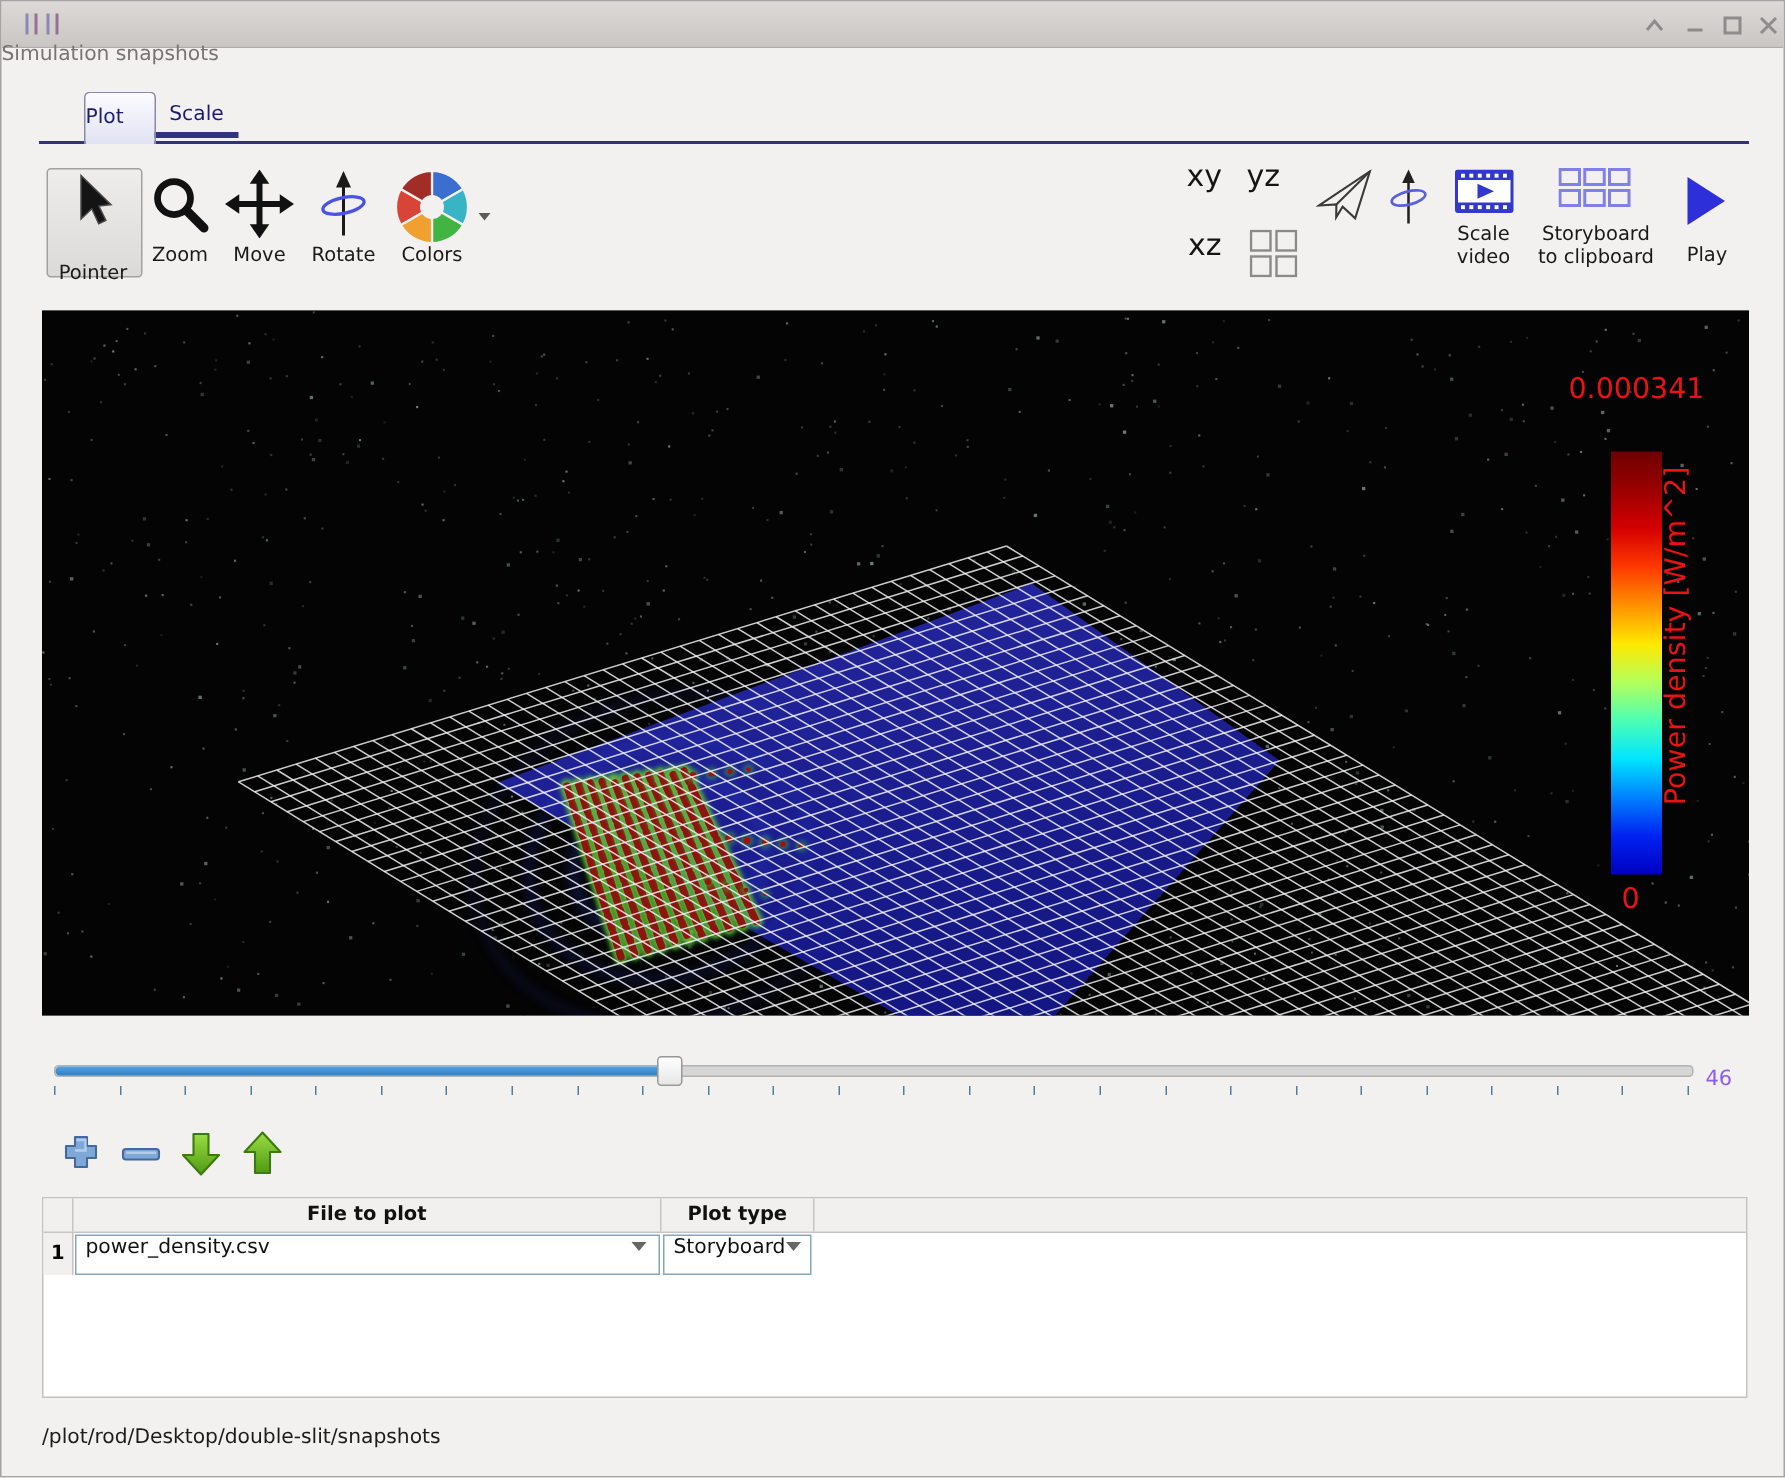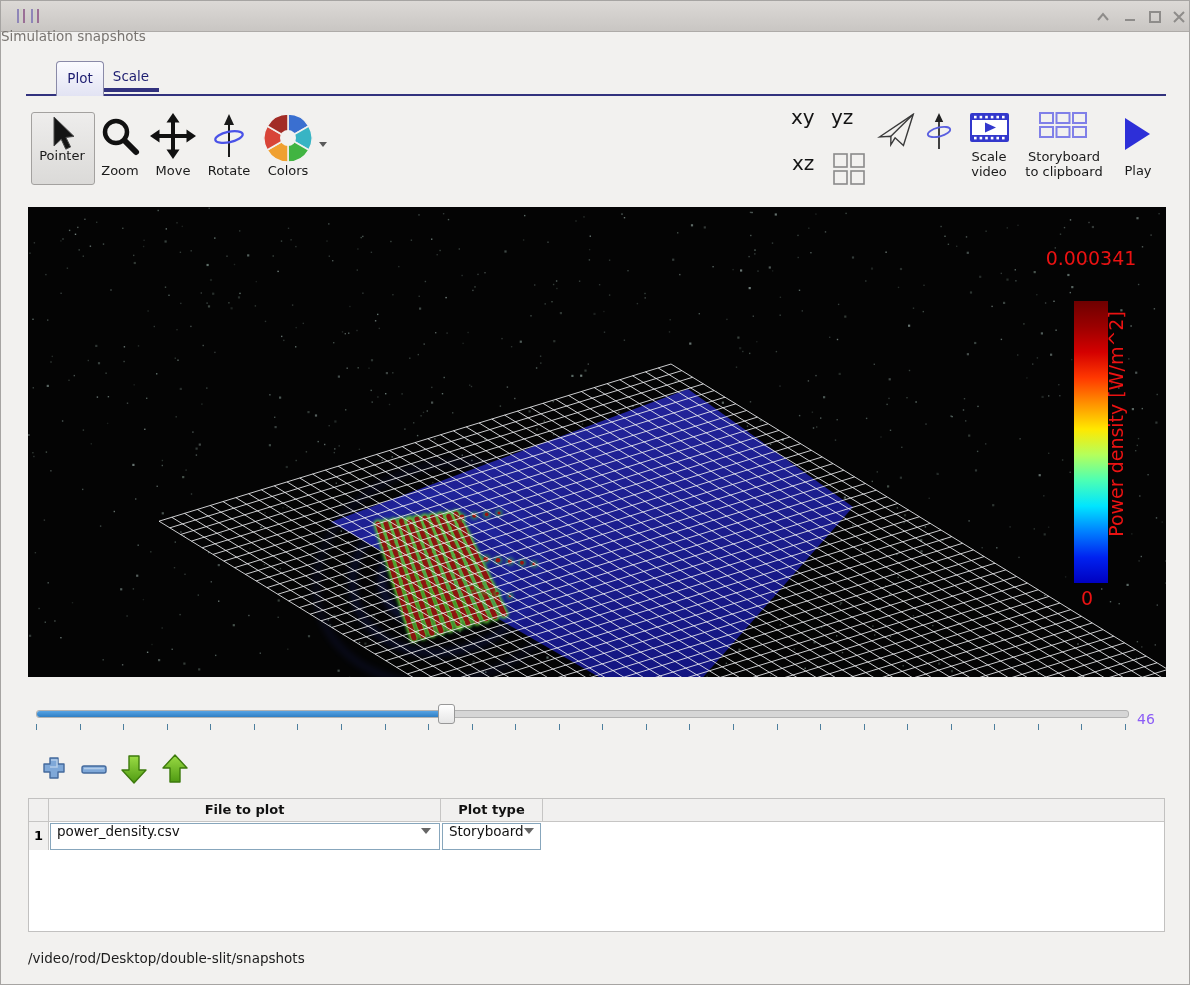--- a/index.html
+++ b/index.html
@@ -8,21 +8,21 @@
   
   .titlebar{position:absolute;left:0;top:0;right:0;height:30px;
             background:linear-gradient(#dcd9d6,#c9c6c3);border-bottom:1px solid #aeaba8;}
   .title-text{position:absolute;left:0;right:60px;top:0;height:30px;line-height:30px;text-align:left;
               font-size:13.5px;font-weight:normal;color:#787470;margin-top:20px;}
   .winbtn{position:absolute;top:7px;width:20px;height:18px;cursor:default;}
   .app-icon{position:absolute;left:14px;top:7px;}
   
   .tab-plot{position:absolute;left:55px;top:60px;width:46px;height:34px;z-index:2;
             background:linear-gradient(#fbfbff,#e2e3f3);border:1px solid #8a8aa8;border-bottom:none;
-            border-radius:4px 4px 0 0;color:#1d1d70;font-size:13.5px;text-align:center;line-height:33px;}
+            border-radius:4px 4px 0 0;color:#1d1d70;font-size:13.5px;text-align:left;line-height:33px;}
   .tab-scale{position:absolute;left:102px;top:62px;width:56px;height:28px;color:#1d1d70;
              font-size:13.5px;text-align:center;line-height:26px;}
   .tab-underline-thick{position:absolute;left:101px;top:87px;width:57px;height:4px;background:#32327e;}
   .tab-underline{position:absolute;left:25px;top:93px;width:1140px;height:2px;background:#32327e;}
   
   .tool-label{position:absolute;font-size:13px;color:#1a1a1a;text-align:center;}
   .tool-btn-selected{position:absolute;left:30px;top:111px;width:62px;height:71px;
                      background:linear-gradient(#eeedec,#dbdad8);border:1px solid #a3a19f;border-radius:3px;}
   .view-label{position:absolute;font-size:20px;color:#141414;letter-spacing:0;}
   .icon{position:absolute;}
@@ -88,21 +88,21 @@
 
   <div class="tab-plot">Plot</div>
   <div class="tab-scale">Scale</div>
   <div class="tab-underline-thick"></div>
   <div class="tab-underline"></div>
 
   <div class="tool-btn-selected"></div>
   <svg class="icon" style="left:44px;top:114px" width="34" height="42" viewBox="0 0 34 42">
     <path d="M9 2 L9 31 L16.2 24.2 L20.8 34.2 L25.6 31.9 L20.9 22.4 L29 21.4 Z" fill="#141414" stroke="#4a4a4a" stroke-width="1"></path>
   </svg>
-  <div class="tool-label" style="left:30px;top:147px;width:62px">Pointer</div>
+  <div class="tool-label" style="left:30px;top:174px;width:62px">Pointer</div>
 
   <svg class="icon" style="left:98px;top:114px" width="42" height="42" viewBox="0 0 42 42">
     <circle cx="17" cy="17" r="11" fill="none" stroke="#111" stroke-width="4.5"></circle>
     <line x1="25.5" y1="25.5" x2="37" y2="37" stroke="#111" stroke-width="6" stroke-linecap="round"></line>
   </svg>
   <div class="tool-label" style="left:94px;top:162px;width:50px">Zoom</div>
 
   <svg class="icon" style="left:149px;top:112px" width="46" height="46" viewBox="0 0 46 46">
     <g fill="#111" stroke="#111" stroke-width="4">
       <line x1="23" y1="8" x2="23" y2="38"></line>
@@ -1240,15 +1240,15 @@
       <span class="spacer"></span>
       <span class="caret"></span>
     </div>
     <div class="combo" style="left:413px;width:99px">
       <span>Storyboard</span>
       <span class="spacer"></span>
       <span class="caret"></span>
     </div>
   </div>
 
-  <div class="status">/video/rod/Desktop/double-slit/snapshots</div>
+  <div class="status">/plot/rod/Desktop/double-slit/snapshots</div>
 
 </div>
 
 </body></html>

